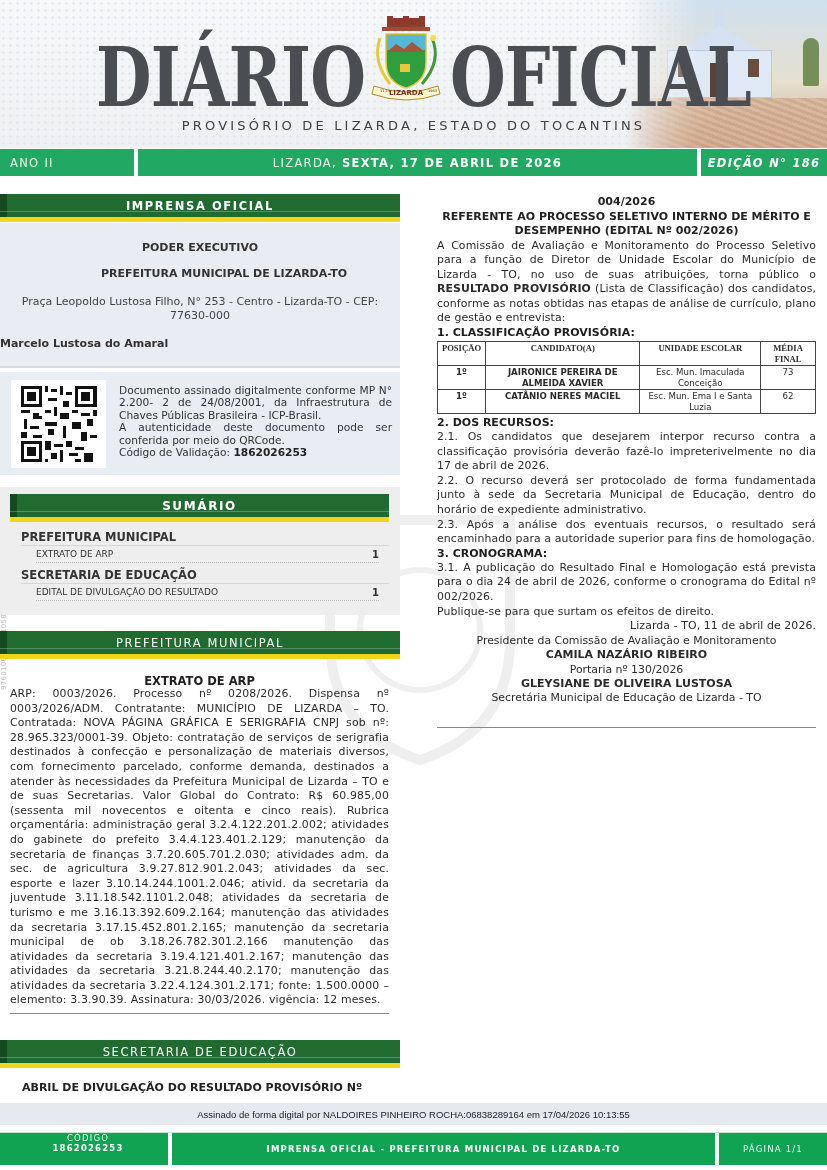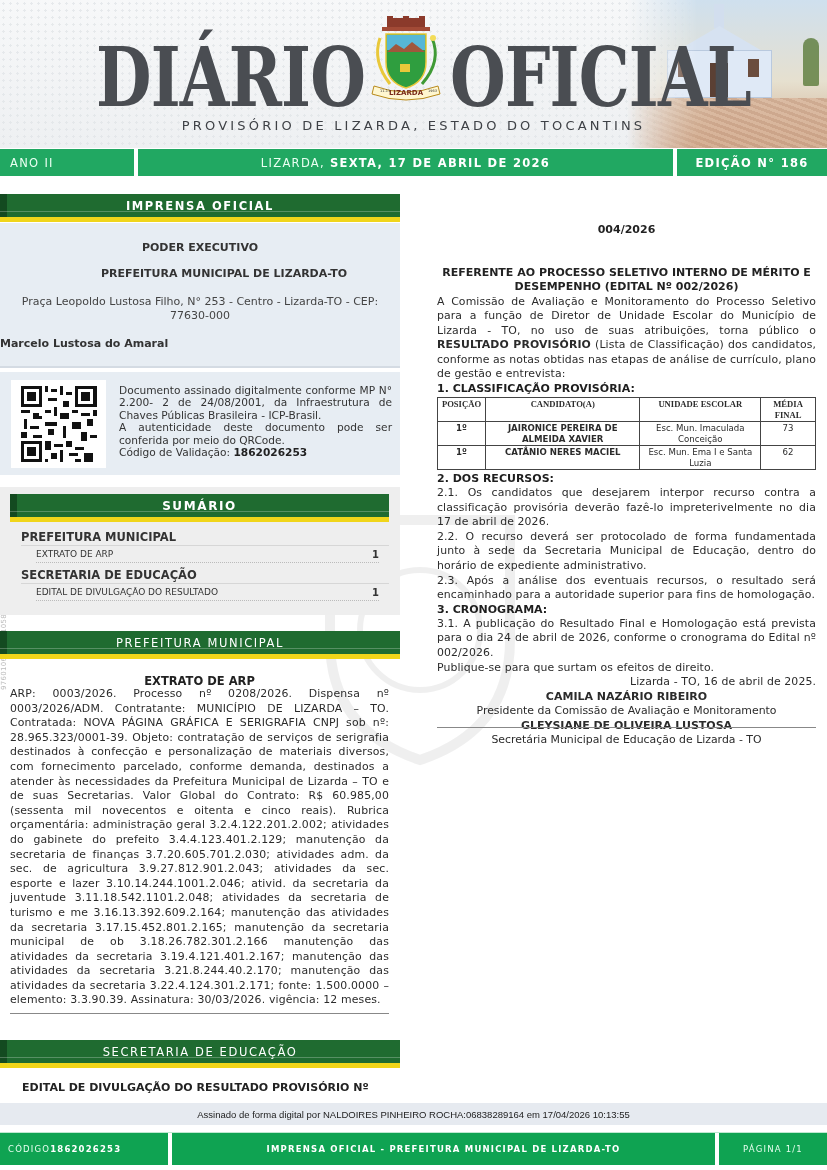--- a/index.html
+++ b/index.html
@@ -36,21 +36,21 @@
   .crest { position: absolute; left: 360px; top: 16px; width: 92px; height: 86px; }
   .subtitle { position: absolute; left: 0; width: 827px; top: 118px; text-align: center;
     font-family: "DejaVu Sans", sans-serif; font-size: 13px; letter-spacing: 3.2px; color: #3e4146; }
 
   
   .topbar { position: absolute; left: 0; top: 149px; width: 827px; height: 27px; display: flex; gap: 4px; }
   .topbar .cell { background: #21a862; color: #eafff2; font-size: 11.5px; letter-spacing: 1.3px;
     display: flex; align-items: center; height: 27px; }
   .topbar .c1 { width: 134px; padding-left: 10px; }
   .topbar .c2 { flex: 1; justify-content: center; }
-  .topbar .c3 { width: 150px; justify-content: center; font-weight: bold; color: #fff; }
+  .topbar .c3 { width: 126px; justify-content: center; font-weight: bold; color: #fff; font-style: italic; }
   .topbar b { color: #fff; }
 
   
   .sectionbar { position: absolute; height: 28px; background: #1f6b30; color: #fff;
     display: flex; align-items: center; justify-content: center; font-size: 11.5px; letter-spacing: 1.6px;
     border-bottom: 5px solid #f0d51a; }
   .sectionbar::before { content: ""; position: absolute; left: 0; top: 0; bottom: 0; width: 7px; background: #134a20; }
   .sectionbar::after { content: ""; position: absolute; left: 0; right: 0; top: 17px; height: 1px; background: rgba(255,255,255,.25); }
   .sectionbar span { position: relative; z-index: 1; }
   .sectionbar.bold { font-weight: bold; }
@@ -71,42 +71,42 @@
   .sum-item { position: absolute; left: 36px; width: 343px; font-size: 9px; color: #333; border-bottom: 1px dotted #bbb; height: 14px; }
   .sum-item .pg { position: absolute; right: 0; top: 0; font-weight: bold; font-size: 10px; }
   .sum-line { position: absolute; left: 21px; width: 368px; height: 1px; background: #d6d6d6; }
 
   .article { position: absolute; left: 10px; width: 379px; font-size: 10.9px; line-height: 14.6px; color: #2b2b2b; text-align: justify; letter-spacing: .15px; }
   .art-title { position: absolute; left: 10px; width: 379px; text-align: center; font-weight: bold; font-size: 11.5px; color: #222; }
   .hr { position: absolute; height: 1px; background: #888; }
 
   
   .rc { position: absolute; left: 437px; width: 379px; color: #2b2b2b; }
-  .rc .center-b { text-align: center; font-weight: bold; font-size: 11px; line-height: 14.5px; color: #222; margin-top: 28px; }
+  .rc .center-b { text-align: center; font-weight: bold; font-size: 11px; line-height: 14.5px; color: #222; }
   .rc p { font-size: 10.9px; line-height: 14.6px; text-align: justify; letter-spacing: .1px; }
   .rc h4 { font-size: 11px; font-weight: bold; line-height: 14px; color: #1e1e1e; }
   table.cls { width: 379px; border-collapse: collapse; font-size: 8.6px; margin: 1px 0 2px 0; }
   table.cls th, table.cls td { border: 1px solid #444; text-align: center; padding: 1px 2px; line-height: 10.5px; vertical-align: top; }
   table.cls th { font-weight: bold; font-family: Liberation Serif, serif; }
   table.cls td.nm { font-weight: bold; }
   .sig { text-align: center; font-size: 10.9px; line-height: 14.4px; }
   .sig.b { font-weight: bold; font-size: 11px; }
 
   
   .watermark { position: absolute; left: 270px; top: 480px; width: 300px; height: 300px; opacity: .06; pointer-events: none; }
 
   .vcode { position: absolute; left: 0px; top: 550px; width: 10px; height: 140px; font-size: 7px; color: #bbb;
     writing-mode: vertical-rl; transform: rotate(180deg); letter-spacing: .3px; }
 
   
   .signed { position: absolute; left: 0; top: 1103px; width: 827px; height: 22px; background: #e6eaf0;
     font-family: "Liberation Sans", sans-serif; font-size: 9.5px; color: #222; display: flex; align-items: center; justify-content: center; }
   .footbar { position: absolute; left: 0; top: 1132px; width: 827px; height: 32px; display: flex; gap: 4px; border-top: 1px solid #bfe8d1; }
   .footbar .cell { background: #0fa352; color: #e8fff0; font-size: 8.5px; letter-spacing: 1.2px; display: flex; align-items: center; height: 32px; }
-  .footbar .f1 { width: 168px; padding-left: 8px; }
+  .footbar .f1 { width: 168px; padding-left: 8px; flex-direction: column; }
   .footbar .f1 b { color: #fff; }
   .footbar .f2 { flex: 1; justify-content: center; font-weight: bold; color: #fff; }
   .footbar .f3 { width: 108px; justify-content: center; }
 </style>
 </head>
 <body>
 
 <div class="masthead">
   <div class="dots"></div>
   <div class="photo">
@@ -258,21 +258,21 @@
   <span>PREFEITURA MUNICIPAL</span>
 </div>
 
 <div class="art-title" style="top:674px;">EXTRATO DE ARP</div>
 <div class="article" style="top:687px;">ARP: 0003/2026. Processo nº 0208/2026. Dispensa nº 0003/2026/ADM. Contratante: MUNICÍPIO DE LIZARDA – TO. Contratada: NOVA PÁGINA GRÁFICA E SERIGRAFIA CNPJ sob nº: 28.965.323/0001-39. Objeto: contratação de serviços de serigrafia destinados à confecção e personalização de materiais diversos, com fornecimento parcelado, conforme demanda, destinados a atender às necessidades da Prefeitura Municipal de Lizarda – TO e de suas Secretarias. Valor Global do Contrato: R$ 60.985,00 (sessenta mil novecentos e oitenta e cinco reais). Rubrica orçamentária: administração geral 3.2.4.122.201.2.002; atividades do gabinete do prefeito 3.4.4.123.401.2.129; manutenção da secretaria de finanças 3.7.20.605.701.2.030; atividades adm. da sec. de agricultura 3.9.27.812.901.2.043; atividades da sec. esporte e lazer 3.10.14.244.1001.2.046; ativid. da secretaria da juventude 3.11.18.542.1101.2.048; atividades da secretaria de turismo e me 3.16.13.392.609.2.164; manutenção das atividades da secretaria 3.17.15.452.801.2.165; manutenção da secretaria municipal de ob 3.18.26.782.301.2.166 manutenção das atividades da secretaria 3.19.4.121.401.2.167; manutenção das atividades da secretaria 3.21.8.244.40.2.170; manutenção das atividades da secretaria 3.22.4.124.301.2.171; fonte: 1.500.0000 – elemento: 3.3.90.39. Assinatura: 30/03/2026. vigência: 12 meses.</div>
 <div class="hr" style="left:10px; top:1013px; width:379px;"></div>
 
 <div class="sectionbar" style="left:0; top:1040px; width:400px;">
   <span>SECRETARIA DE EDUCAÇÃO</span>
 </div>
-<div class="art-title" style="top:1081px; text-align:left; left:22px; font-size:11px;">EDITAL DE DIVULGAÇÃO DO RESULTADO PROVISÓRIO Nº</div>
+<div class="art-title" style="top:1081px; text-align:left; left:22px; font-size:11px;">ABRIL DE DIVULGAÇÃO DO RESULTADO PROVISÓRIO Nº</div>
 
 <div class="rc" style="top:195px;">
   <div class="center-b">004/2026</div>
   <div class="center-b">REFERENTE AO PROCESSO SELETIVO INTERNO DE MÉRITO E DESEMPENHO (EDITAL Nº 002/2026)</div>
   <p><span>A Comissão de Avaliação e Monitoramento do Processo Seletivo para a função de Diretor de Unidade Escolar do Município de Lizarda - TO, no uso de suas atribuições, torna público o </span><b>RESULTADO PROVISÓRIO</b><span> (Lista de Classificação) dos candidatos, conforme as notas obtidas nas etapas de análise de currículo, plano de gestão e entrevista:</span></p>
   <h4>1. CLASSIFICAÇÃO PROVISÓRIA:</h4>
 
   <table class="cls">
     <thead>
       <tr>
@@ -298,23 +298,24 @@
     </tbody>
   </table>
 
   <h4>2. DOS RECURSOS:</h4>
   <p>2.1. Os candidatos que desejarem interpor recurso contra a classificação provisória deverão fazê-lo impreterivelmente no dia 17 de abril de 2026.</p>
   <p>2.2. O recurso deverá ser protocolado de forma fundamentada junto à sede da Secretaria Municipal de Educação, dentro do horário de expediente administrativo.</p>
   <p>2.3. Após a análise dos eventuais recursos, o resultado será encaminhado para a autoridade superior para fins de homologação.</p>
   <h4>3. CRONOGRAMA:</h4>
   <p>3.1. A publicação do Resultado Final e Homologação está prevista para o dia 24 de abril de 2026, conforme o cronograma do Edital nº 002/2026.</p>
   <p>Publique-se para que surtam os efeitos de direito.</p>
-  <p style="text-align:right;">Lizarda - TO, 16 de abril de 2025.</p>
+  <p style="text-align:right;">Lizarda - TO, 11 de abril de 2026.</p>
+  <div class="sig">Presidente da Comissão de Avaliação e Monitoramento</div>
   <div class="sig b">CAMILA NAZÁRIO RIBEIRO</div>
-  <div class="sig">Presidente da Comissão de Avaliação e Monitoramento</div>
+  <div class="sig">Portaria nº 130/2026</div>
   <div class="sig b">GLEYSIANE DE OLIVEIRA LUSTOSA</div>
   <div class="sig">Secretária Municipal de Educação de Lizarda - TO</div>
 </div>
 <div class="hr" style="left:437px; top:727px; width:379px;"></div>
 
 <div class="signed">Assinado de forma digital por NALDOIRES PINHEIRO ROCHA:06838289164 em 17/04/2026 10:13:55</div>
 <div class="footbar">
   <div class="cell f1">
       <span>CÓDIGO </span>
       <b>1862026253</b>

